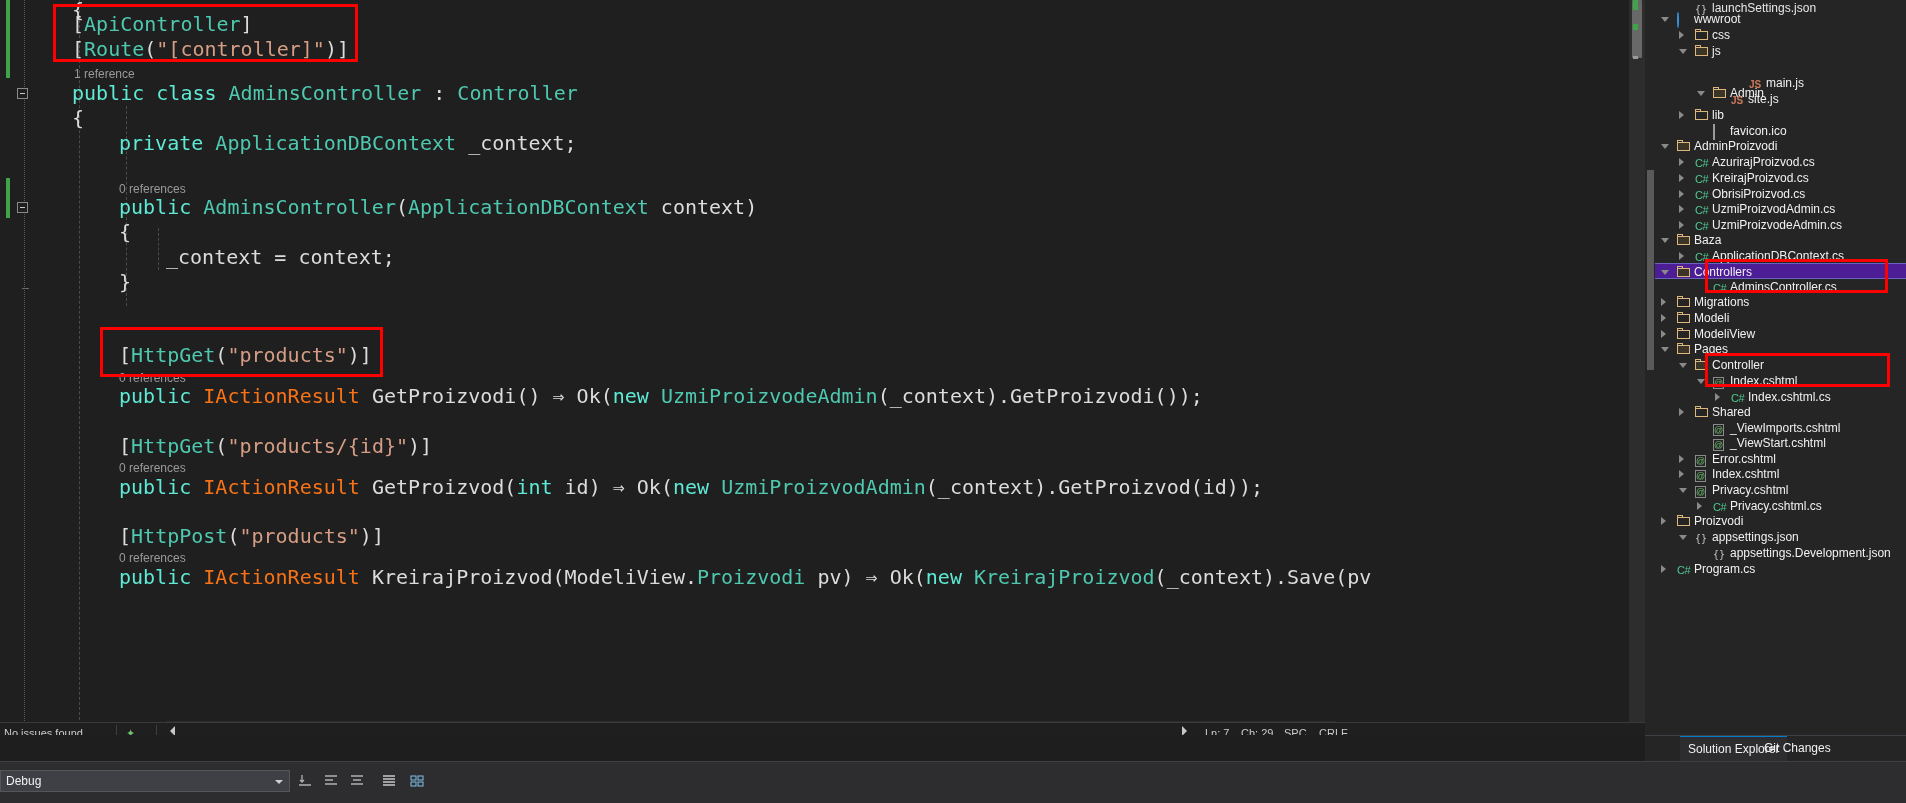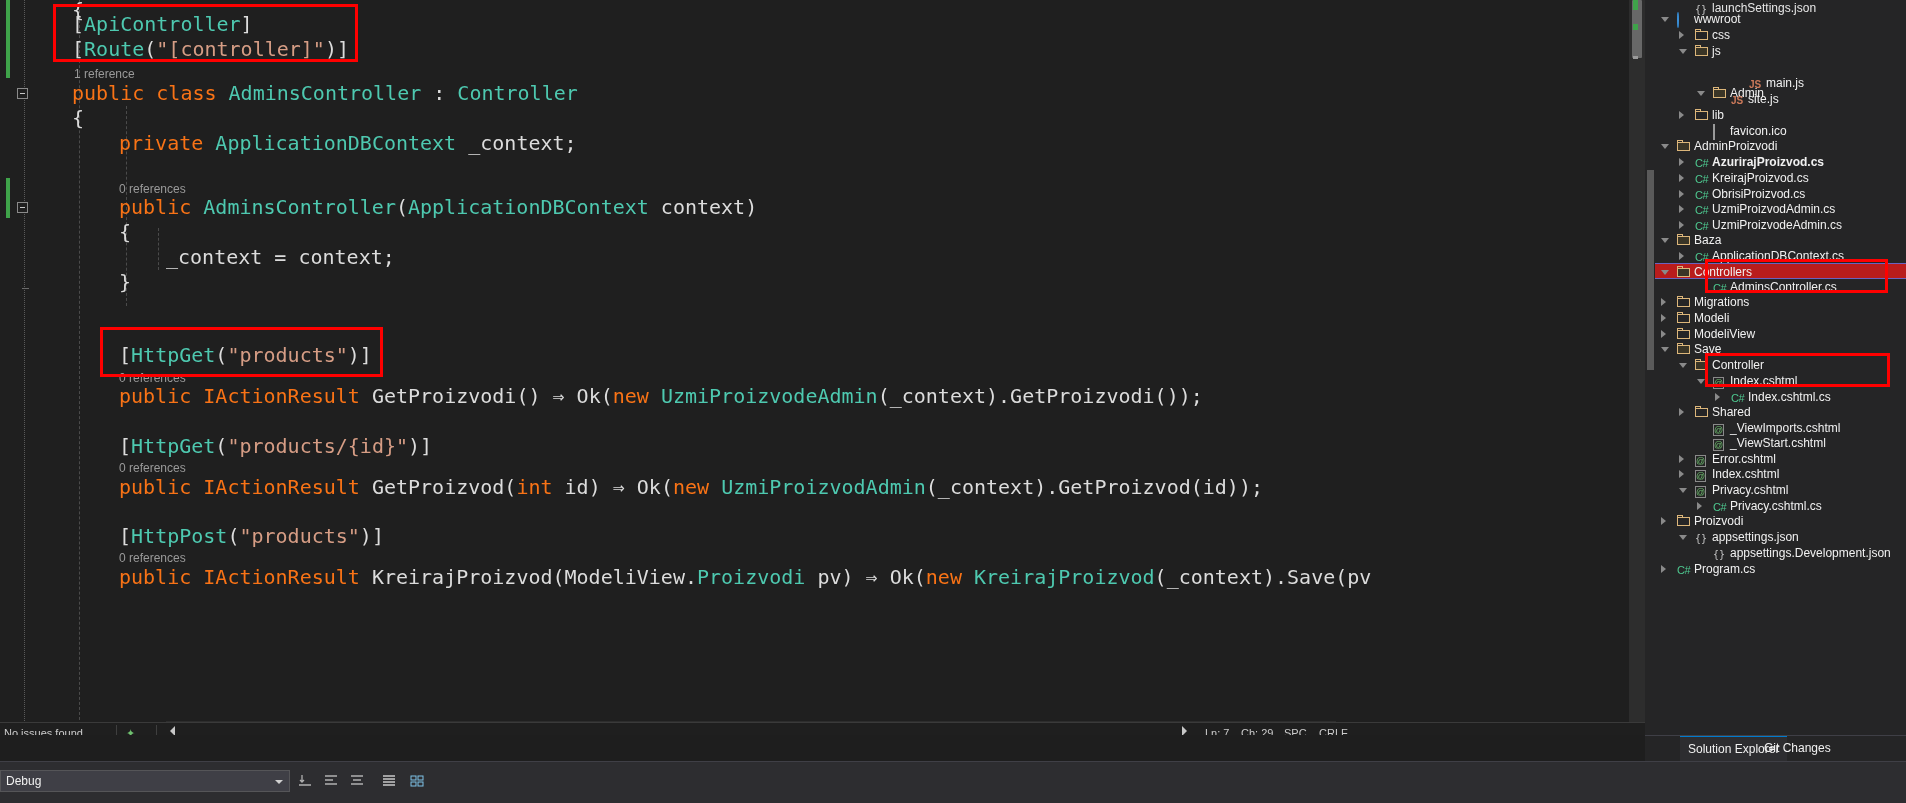--- a/index.html
+++ b/index.html
@@ -94,21 +94,21 @@
     white-space: pre;
   }
   
   .indent-guide {
     position: absolute;
     width: 1px;
     border-left: 1px dashed #4b4b4b;
   }
 
   
-  .kw      { color: #f97316; }
+  .kw      { color: #5eead4; }
   .type    { color: #4ec9b0; }
   .typegrn { color: #f97316; }
   .str     { color: #d69d85; }
   .plain   { color: #dcdcdc; }
   .punct   { color: #dcdcdc; }
   .attr    { color: #4ec9b0; }
 
   
   .redbox {
     position: absolute;
@@ -235,21 +235,21 @@
   .tree-row {
     position: absolute;
     left: 10px;
     width: 251px; height: 16px;
     font-family: "Liberation Sans", sans-serif;
     font-size: 12px;
     color: #f1f1f1;
     white-space: nowrap;
   }
   .tree-row.selected {
-    background: #b91c1c;
+    background: #4c1d95;
     border-top: 1px solid #6a62c0;
     border-bottom: 1px solid #6a62c0;
     box-sizing: border-box;
   }
   .tw {   
     position: absolute;
     top: 4px;
     width: 0; height: 0;
   }
   .tw.collapsed {
@@ -469,21 +469,21 @@
           <span class="tlabel" style="left: 75px;">favicon.ico</span>
         </div>
         <div class="tree-row" style="top: 138px;">
           <span class="tw expanded" style="left: 6px;"></span>
           <span class="tico" style="left: 22px;"><span class="ic-folder open"><span class="tab"></span><span class="body"></span></span></span>
           <span class="tlabel" style="left: 39px;">AdminProizvodi</span>
         </div>
         <div class="tree-row" style="top: 154px;">
           <span class="tw collapsed" style="left: 24px;"></span>
           <span class="tico" style="left: 40px;"><span class="ic-cs">C#</span></span>
-          <span class="tlabel" style="left: 57px; font-weight: bold;">AzurirajProizvod.cs</span>
+          <span class="tlabel" style="left: 57px;">AzurirajProizvod.cs</span>
         </div>
         <div class="tree-row" style="top: 170px;">
           <span class="tw collapsed" style="left: 24px;"></span>
           <span class="tico" style="left: 40px;"><span class="ic-cs">C#</span></span>
           <span class="tlabel" style="left: 57px;">KreirajProizvod.cs</span>
         </div>
         <div class="tree-row" style="top: 186px;">
           <span class="tw collapsed" style="left: 24px;"></span>
           <span class="tico" style="left: 40px;"><span class="ic-cs">C#</span></span>
           <span class="tlabel" style="left: 57px;">ObrisiProizvod.cs</span>
@@ -528,21 +528,21 @@
           <span class="tlabel" style="left: 39px;">Modeli</span>
         </div>
         <div class="tree-row" style="top: 326px;">
           <span class="tw collapsed" style="left: 6px;"></span>
           <span class="tico" style="left: 22px;"><span class="ic-folder"><span class="tab"></span><span class="body"></span></span></span>
           <span class="tlabel" style="left: 39px;">ModeliView</span>
         </div>
         <div class="tree-row" style="top: 341px;">
           <span class="tw expanded" style="left: 6px;"></span>
           <span class="tico" style="left: 22px;"><span class="ic-folder open"><span class="tab"></span><span class="body"></span></span></span>
-          <span class="tlabel" style="left: 39px;">Save</span>
+          <span class="tlabel" style="left: 39px;">Pages</span>
         </div>
         <div class="tree-row" style="top: 357px;">
           <span class="tw expanded" style="left: 24px;"></span>
           <span class="tico" style="left: 40px;"><span class="ic-folder open"><span class="tab"></span><span class="body"></span></span></span>
           <span class="tlabel" style="left: 57px;">Controller</span>
         </div>
         <div class="tree-row" style="top: 373px;">
           <span class="tw expanded" style="left: 42px;"></span>
           <span class="tico" style="left: 58px;"><span class="ic-at">@</span></span>
           <span class="tlabel" style="left: 75px;">Index.cshtml</span>

